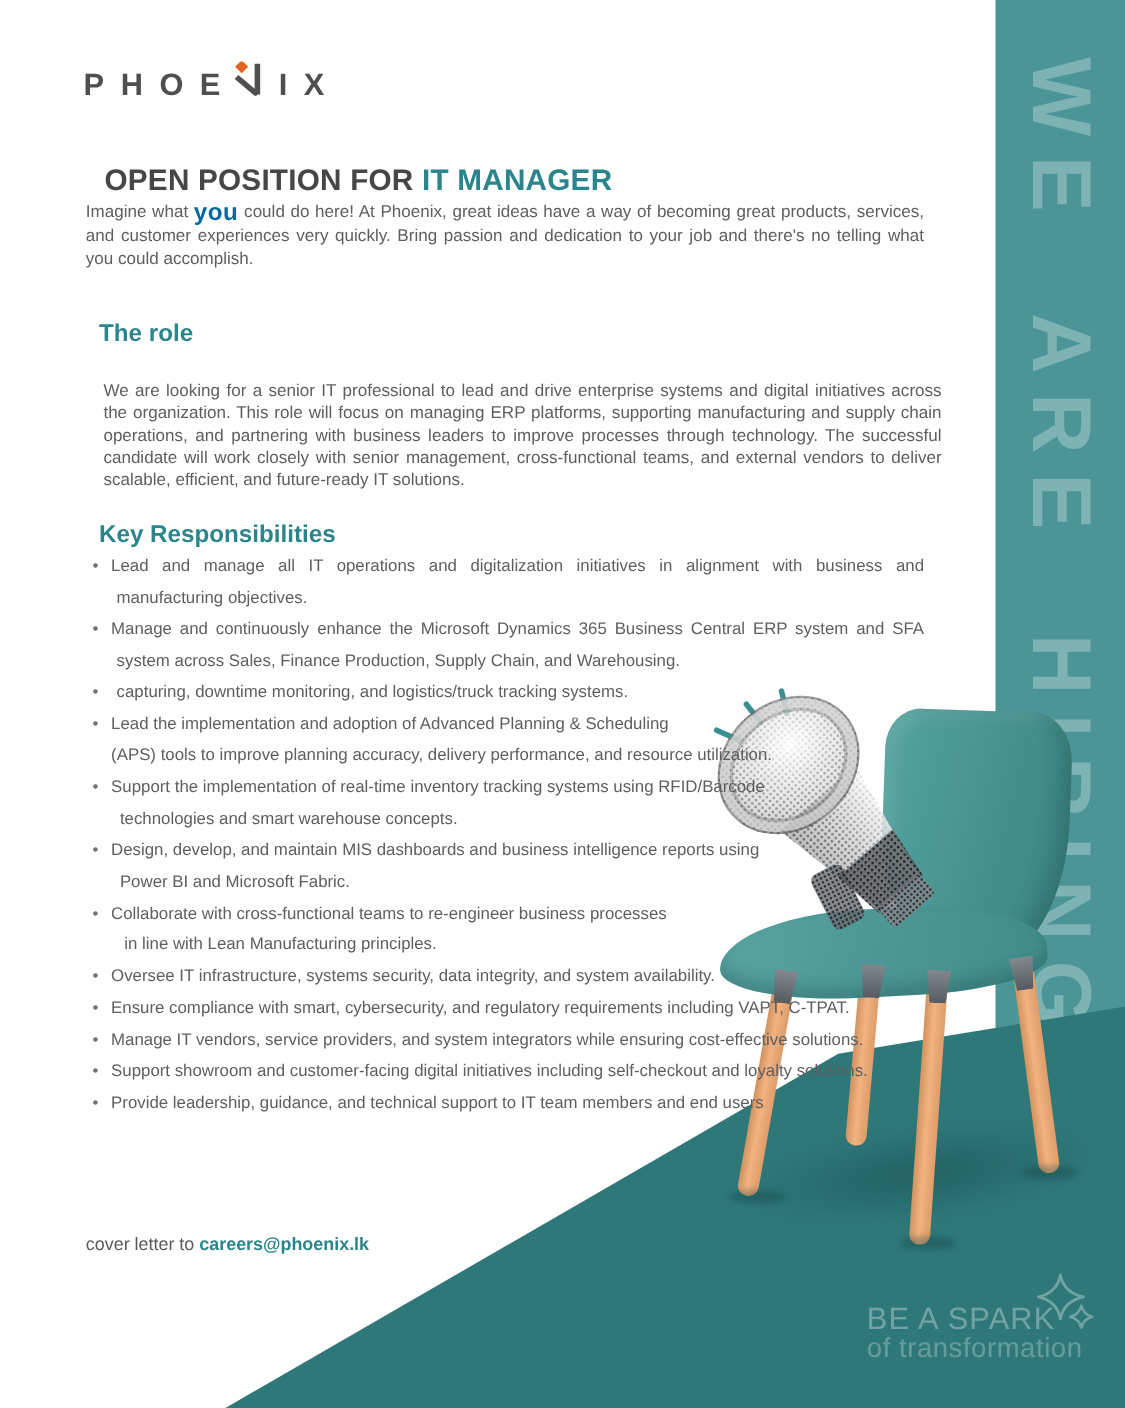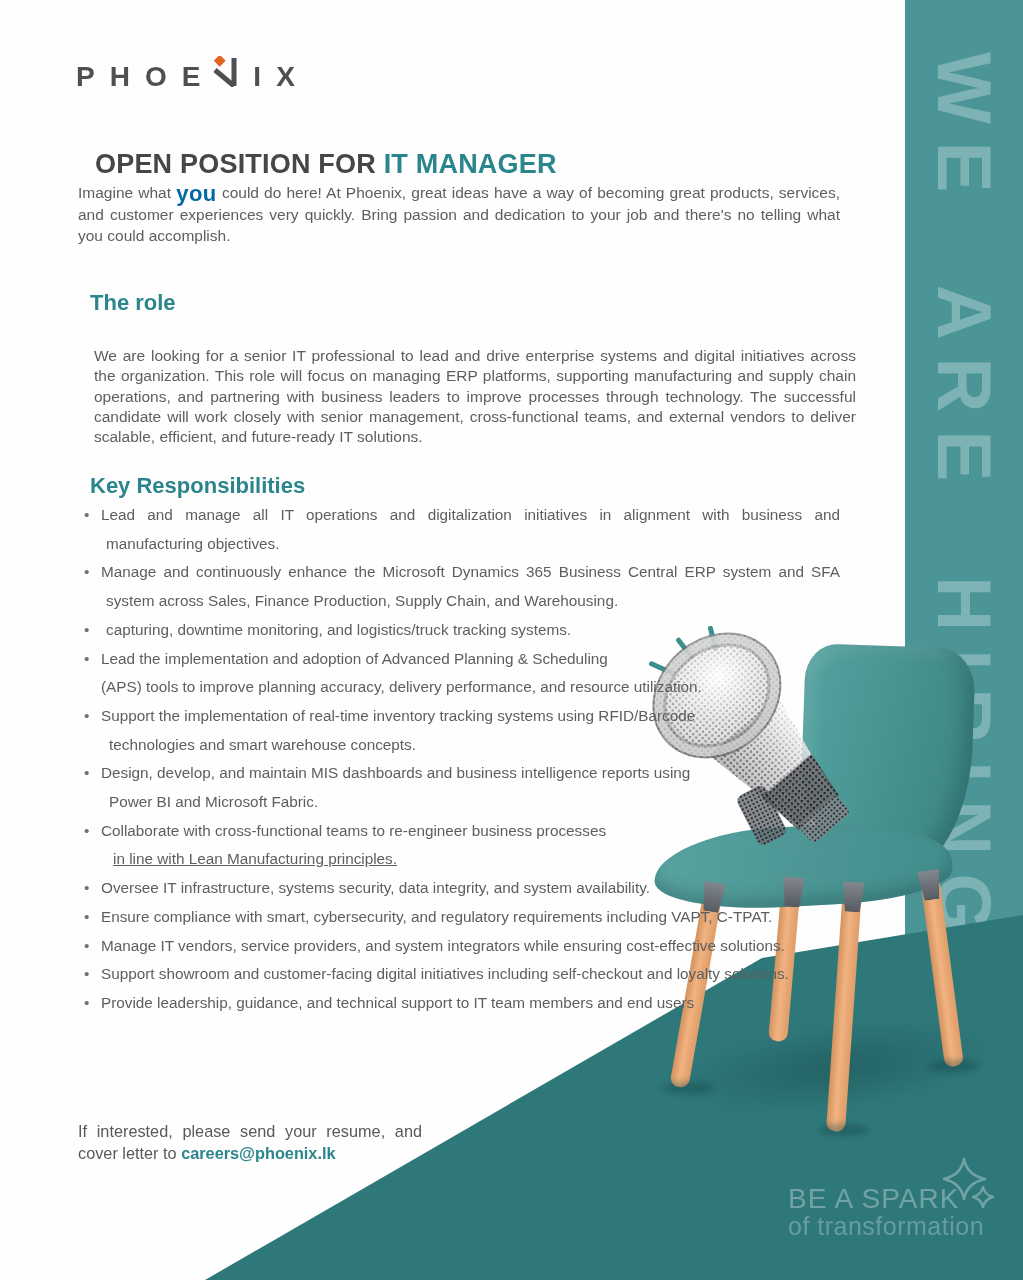--- a/index.html
+++ b/index.html
@@ -110,21 +110,21 @@
             font-size:15.5px; line-height:20.3px; color:#5d5e60; text-align:justify; }
   ul.resp { position:absolute; left:78px; top:501px; width:762px; margin:0; padding:0;
             list-style:none; font-size:15.3px; line-height:28.7px; color:#5d5e60; }
   ul.resp li { position:relative; padding-left:23px; }
   .dot { position:absolute; left:6px; top:0; color:#707174; }
   .jl  { display:block; text-align:justify; text-align-last:justify; }
   .ln  { display:block; }
   .l2  { display:block; padding-left:5px; }
   .l2-0  { padding-left:0; }
   .l2-8  { padding-left:8px; }
-  .l2-12 { padding-left:12px;text-decoration:underline; }
+  .l2-12 { padding-left:12px; }
   .contact { position:absolute; left:78px; top:1121px; width:344px;
              font-size:16.3px; line-height:21.5px; color:#58595b; }
   .c1 { display:block; text-align:justify; text-align-last:justify; }
   .c2 { display:block; }
   .email { font-weight:bold; color:#2b858c; text-decoration:none; cursor:pointer; }
 </style>
 </head>
 <body>
 
 <div class="band"></div>
@@ -237,16 +237,15 @@
       <span class="dot">•</span>
       <span class="ln">Support showroom and customer-facing digital initiatives including self-checkout and loyalty solutions.</span>
     </li>
     <li>
       <span class="dot">•</span>
       <span class="ln">Provide leadership, guidance, and technical support to IT team members and end users</span>
     </li>
   </ul>
 
   <div class="contact">
-    <span class="c1">If interested, please send your resume, and</span>
     <span class="c2"><span>cover letter to</span> <a class="email">careers@phoenix.lk</a></span>
   </div>
 </div>
 
 </body></html>

